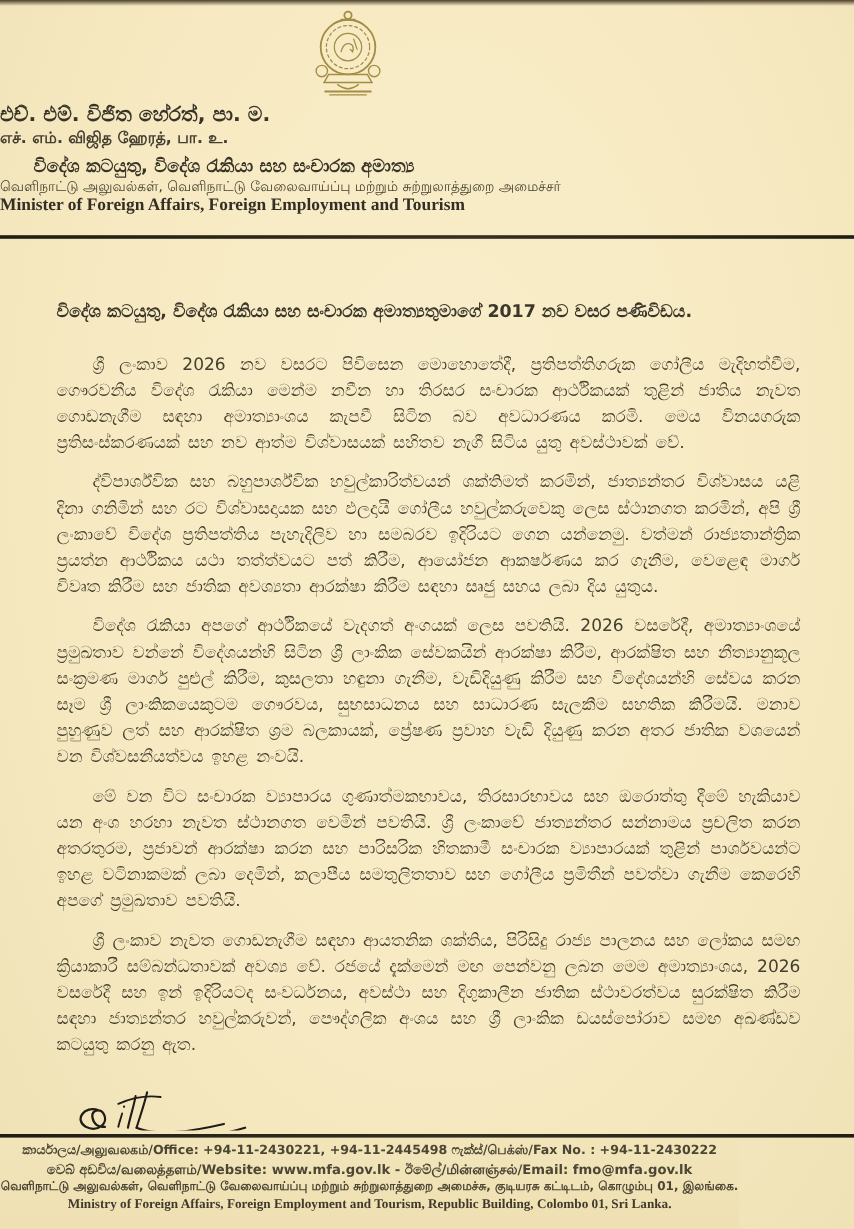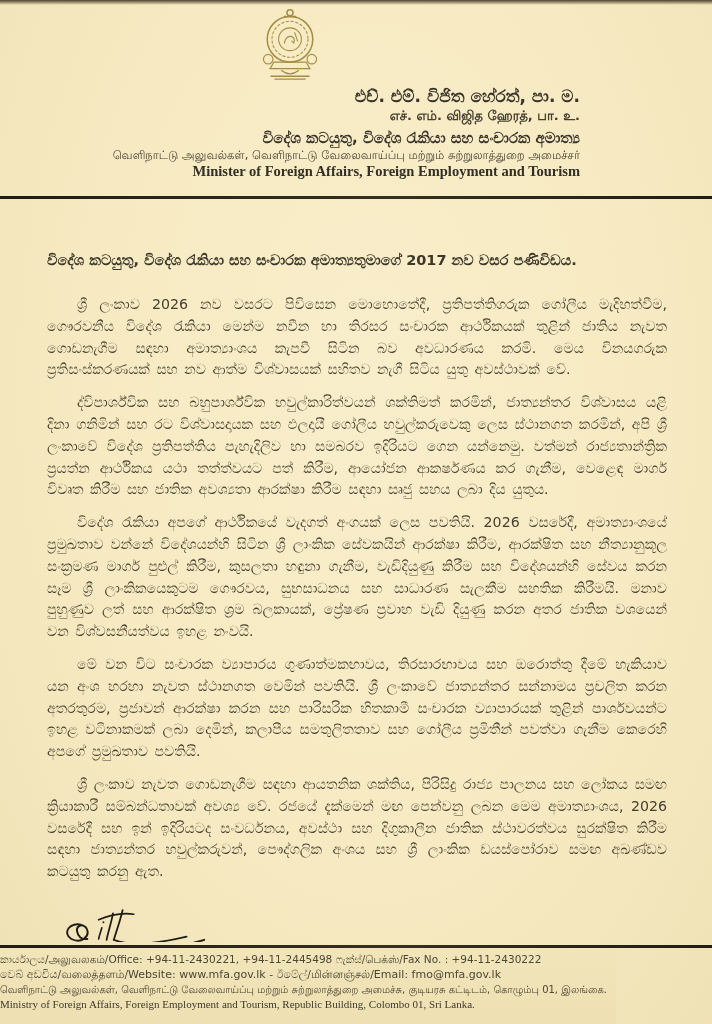--- a/index.html
+++ b/index.html
@@ -13,27 +13,27 @@
     position:relative;width:712px;height:1024px;
     background:radial-gradient(ellipse at 52% 38%, #f9eecb 0%, #f7eac2 55%, #efe1b5 100%);
     color:#403a2c;
     overflow:hidden;
   }
   .scan-edge-top{
     position:absolute;top:0;left:0;width:712px;height:5px;
     background:linear-gradient(#4d422c, rgba(77,66,44,0));
   }
   
-  .letterhead{position:absolute;top:0;left:0;width:580px;text-align:right;}
+  .letterhead{position:absolute;top:0;left:0;width:580px;text-align:left;}
   .emblem{margin:7px auto 0 auto;width:96px;height:74px;}
   .emblem svg{width:96px;height:74px;display:block;}
   .name-si{margin-top:5px;font-size:17px;line-height:21px;font-weight:700;color:#39342a;}
   .name-ta{font-size:13px;line-height:17px;color:#453f31;font-weight:bold;}
   .name-en{font-family:"Liberation Serif", serif;font-size:18px;line-height:21px;font-weight:700;color:#332f26;}
-  .mtitle-si{margin-top:5px;font-size:15px;line-height:19px;font-weight:700;color:#39342a;}
+  .mtitle-si{margin-top:5px;font-size:15px;line-height:19px;font-weight:700;color:#39342a;padding-left:28px;}
   .mtitle-ta{font-size:11.5px;line-height:15px;color:#453f31;}
   .mtitle-en{font-family:"Liberation Serif", serif;font-size:14.5px;line-height:17px;font-weight:700;color:#332f26;}
   .rule{position:absolute;left:0;width:712px;height:2.5px;background:linear-gradient(90deg,#1f1d15,#35301f 55%,#1f1d15);}
   .rule-top{top:196px;}
   
   .content{
     position:absolute;top:208px;left:47px;right:45px;bottom:82px;
     overflow:hidden;
   }
   .subject{
@@ -48,21 +48,21 @@
   }
   .para + .para{margin-top:11px;}
   
   .sig{margin-top:20px;}
   .sig-img{width:180px;height:56px;}
   .sig-img svg{width:180px;height:56px;display:block;}
   
   .footer{
     position:absolute;left:0;bottom:0;width:616px;height:79px;
     background:linear-gradient(#f2e5ba,#eee0b2);
-    color:#4c4634;
+    text-align:center;color:#4c4634;font-weight:bold;
   }
   .rule-bottom{top:0;}
   .f1{margin-top:7px;font-size:10.5px;line-height:15px;}
   .f2{font-size:11px;line-height:15px;}
   .f3{font-size:9.5px;line-height:14px;color:#56503c;}
   .f4{font-size:10px;line-height:15px;color:#4c4634;}
   .f5{font-family:"Liberation Serif", serif;font-size:11px;line-height:15px;color:#3f3a2c;}
 </style>
 </head>
 <body>

